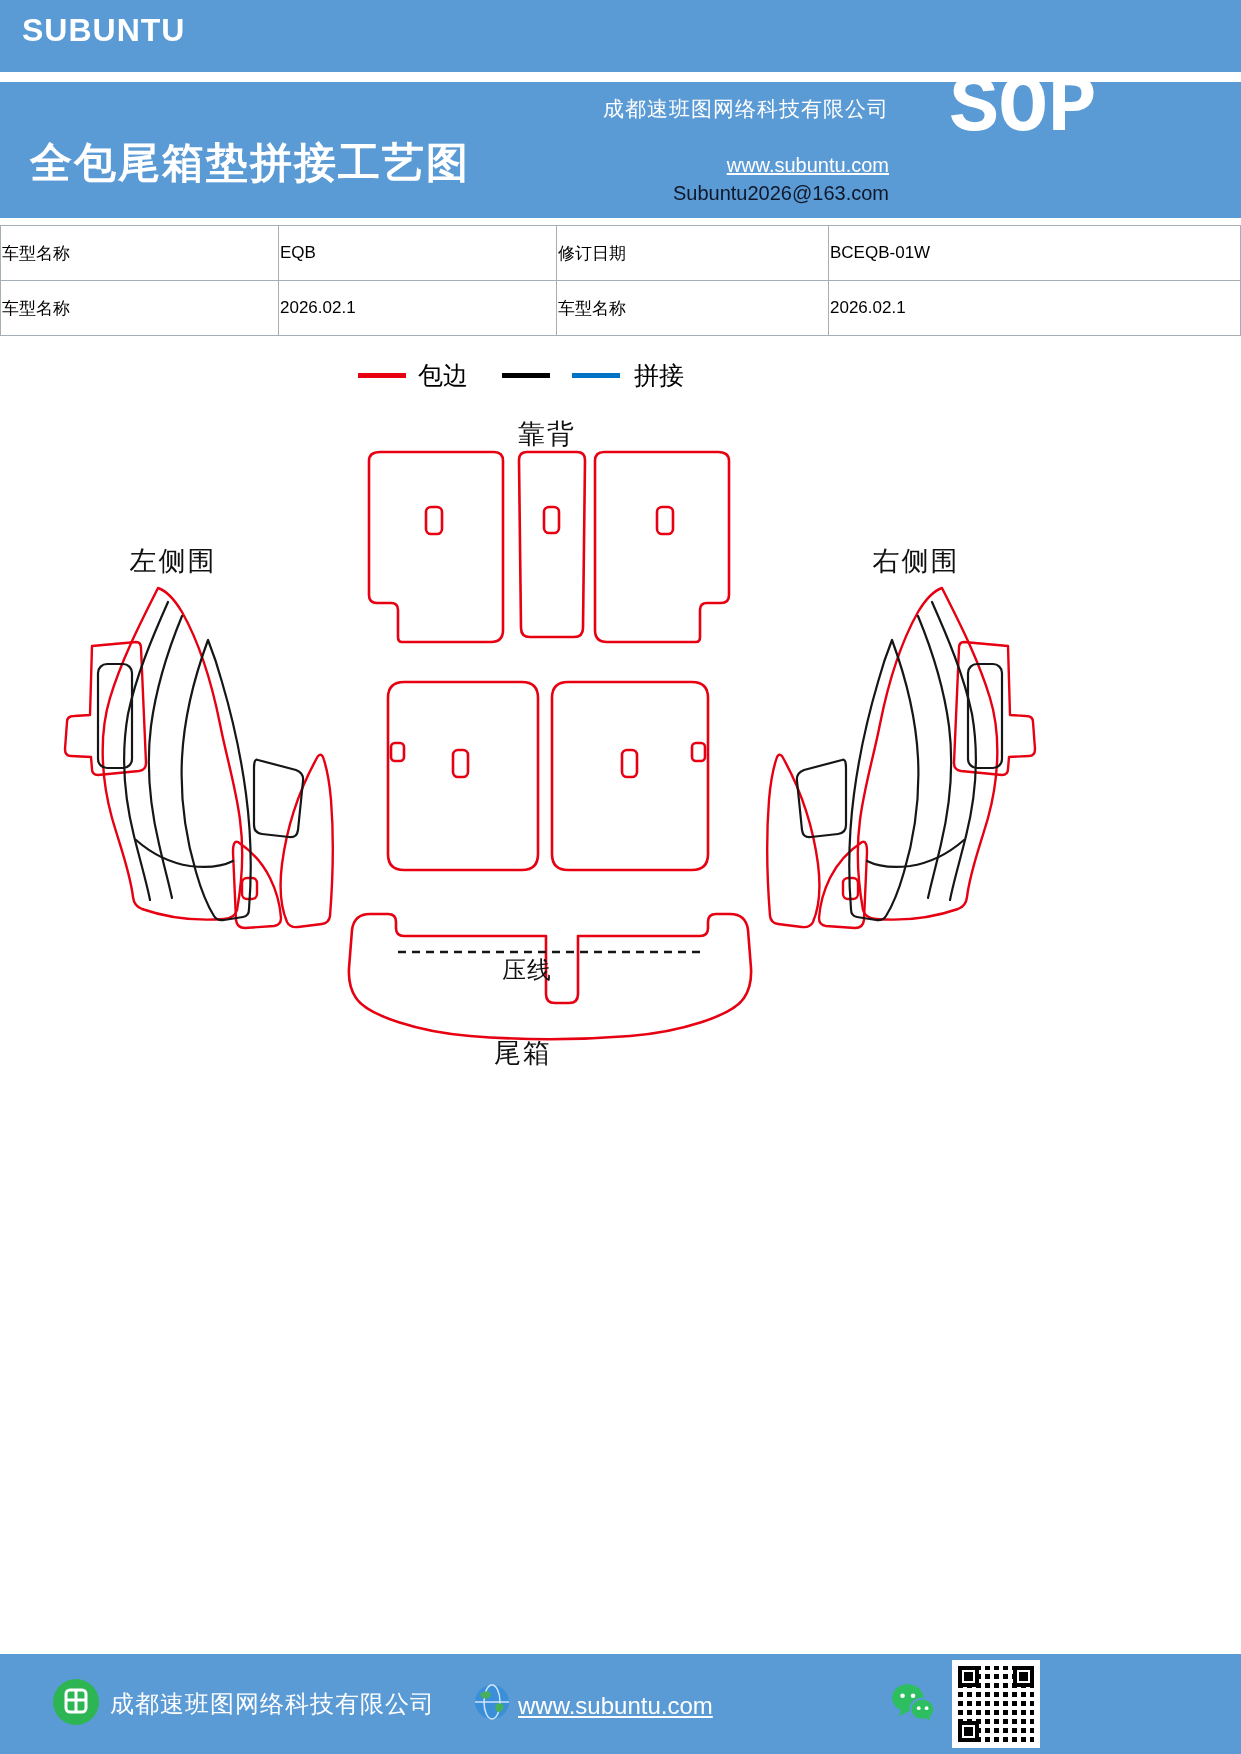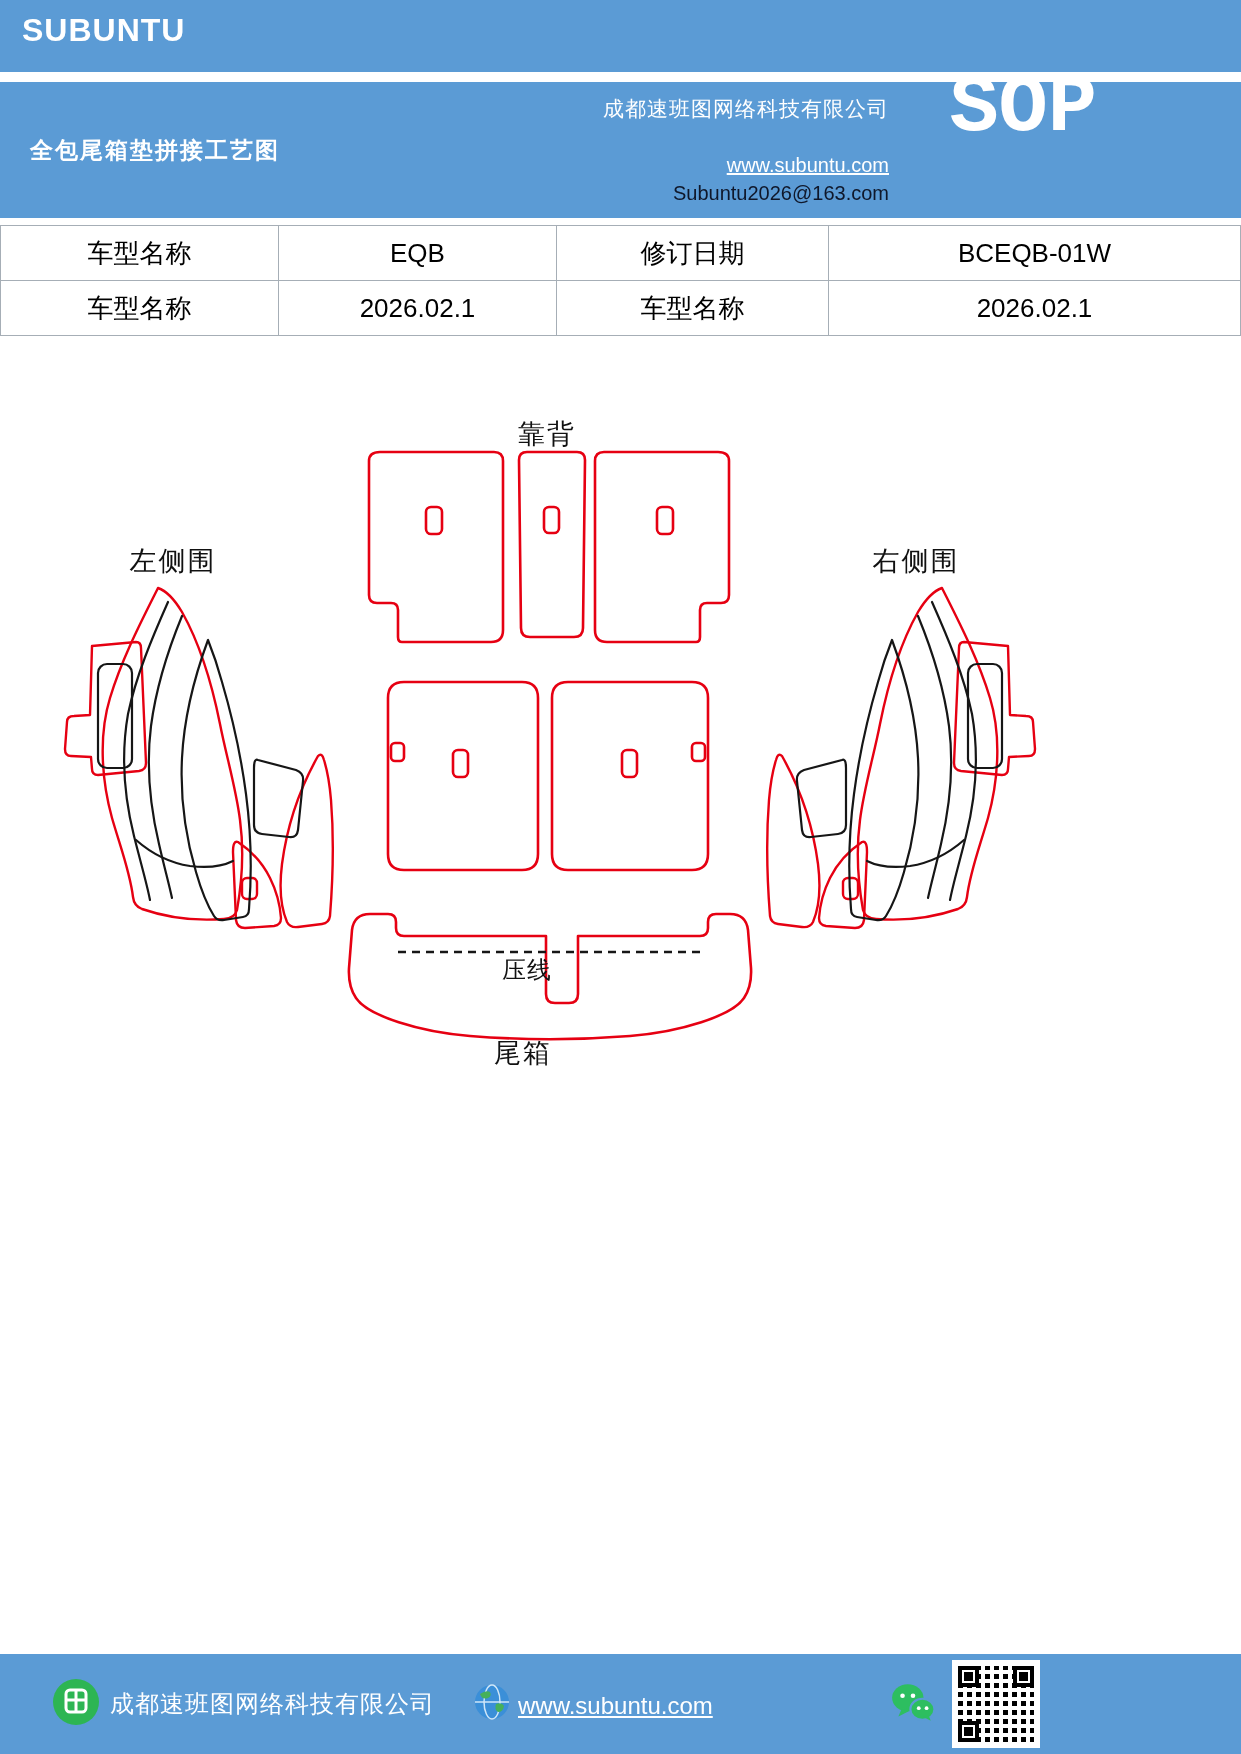--- a/index.html
+++ b/index.html
@@ -4,30 +4,30 @@
 <style>
   html,body{margin:0;padding:0;background:#fff;}
   .page{position:relative;width:1241px;height:1754px;background:#fff;overflow:hidden;
         font-family:"Liberation Sans","DejaVu Sans",sans-serif;color:#000;}
 
   
   .band{position:absolute;left:0;width:100%;background:#5b9bd5;}
   .band-top{top:0;height:72px;}
   .band-main{top:82px;height:136px;}
   .brand{position:absolute;left:22px;top:12px;color:#fff;font-size:32px;font-weight:bold;letter-spacing:1px;}
-  .doc-title{position:absolute;left:30px;top:53px;color:#fff;font-size:23px;font-weight:600;letter-spacing:2px;text-align:right;}
+  .doc-title{position:absolute;left:30px;top:53px;color:#fff;font-size:42px;font-weight:600;letter-spacing:2px;text-align:right;}
   .hdr-company{position:absolute;right:352px;top:13px;color:#fff;font-size:21px;letter-spacing:1px;}
   .hdr-website{position:absolute;right:352px;top:72px;color:#fff;font-size:20px;text-decoration:underline;cursor:pointer;}
   .hdr-email{position:absolute;right:352px;top:100px;color:#0f172a;font-size:20px;}
   .sop{position:absolute;right:144px;top:-14px;color:#fff;font-size:82px;line-height:1;font-weight:bold;
        font-family:"Liberation Mono","DejaVu Sans Mono",monospace;}
 
   
   .info-table{position:absolute;top:225px;left:0;width:1241px;border-collapse:collapse;table-layout:fixed;}
-  .info-table td{border:1px solid #a6aeb6;height:52px;font-size:26px;text-align:center;vertical-align:middle;}
+  .info-table td{border:1px solid #a6aeb6;height:52px;font-size:17px;vertical-align:middle;}
 
   
   .legend{position:absolute;top:360px;left:358px;display:flex;align-items:center;height:30px;}
   .swatch{height:5px;width:48px;flex:0 0 auto;}
   .sw-red{background:#e60012;margin-right:12px;}
   .sw-black{background:#000;margin-right:22px;}
   .sw-blue{background:#0072c6;margin-right:14px;}
   .legend-label{font-size:25px;margin-right:34px;}
   .legend-label:last-child{margin-right:0;}
 
@@ -85,20 +85,27 @@
       </tr>
       <tr>
         <td>车型名称</td>
         <td>2026.02.1</td>
         <td>车型名称</td>
         <td>2026.02.1</td>
       </tr>
     </tbody>
   </table>
 
+  <div class="legend">
+    <div class="swatch sw-red"></div>
+    <div class="legend-label">包边</div>
+    <div class="swatch sw-black"></div>
+    <div class="swatch sw-blue"></div>
+    <div class="legend-label">拼接</div>
+  </div>
 
   <svg class="diagram" width="1241" height="700" viewBox="0 400 1241 700" xmlns="http://www.w3.org/2000/svg" xmlns:xlink="http://www.w3.org/1999/xlink">
 
     <g id="sideLeft">
       <g stroke="#e60012" stroke-width="2.4" fill="none" stroke-linejoin="round" stroke-linecap="round">
         <path d="M92,646 L136,642 Q141,642 141,648 L146,763 Q146,770 139,771 L98,775 Q92,775 92,769 L91,757 L71,756 Q65,756 65,749 L67,722 Q67,716 74,716 L90,715 Z"></path>
         <path d="M158,588 C143,618 122,658 110,698 C99,734 101,778 112,818 C121,849 130,872 133,897 Q134,906 142,909 C168,918 198,921 224,919 Q235,918 237,910 C242,882 244,850 240,820 C236,788 226,755 220,724 C212,684 200,644 182,612 Q170,592 158,588 Z"></path>
         <path d="M318,756 C300,788 287,826 282,864 C279,888 281,908 287,922 Q290,928 298,927 L322,924 Q329,923 330,916 C333,878 334,838 331,800 Q329,776 324,760 Q322,752 318,756 Z"></path>
         <path d="M238,842 C250,850 262,862 270,878 C276,890 280,904 281,918 Q281,925 274,926 L245,928 Q237,928 236,920 L233,852 Q233,840 238,842 Z"></path>
         <rect x="242" y="878" width="15" height="21" rx="5"></rect>

